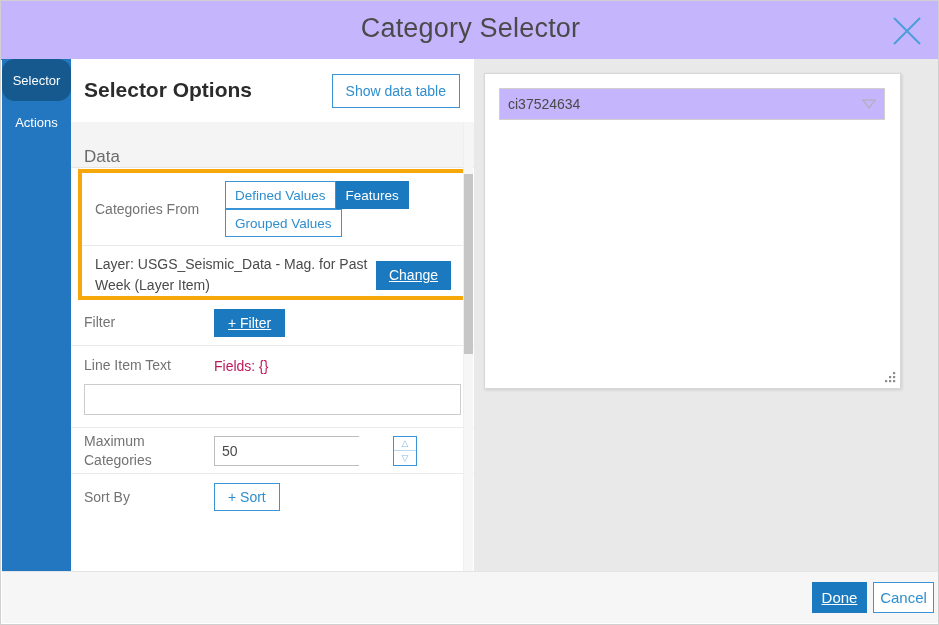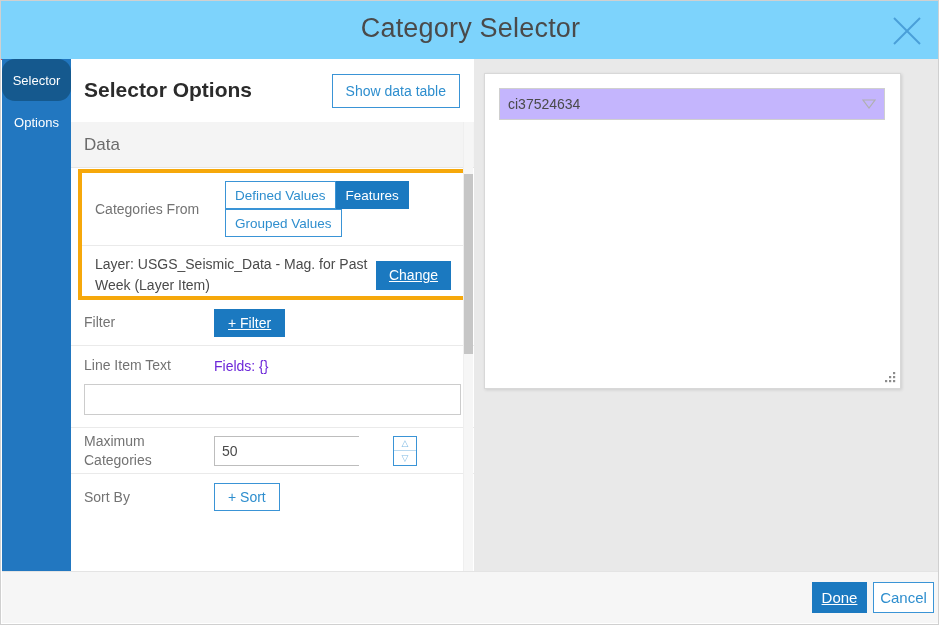--- a/index.html
+++ b/index.html
@@ -22,21 +22,21 @@
     box-sizing: border-box;
     border: 1px solid #d0d0d0;
     overflow: hidden;
   }
 
   
   .titlebar {
     position: absolute;
     left: 0; top: 0;
     width: 939px; height: 58px;
-    background: #7dd3fc;
+    background: #c4b5fd;
     border-bottom: 1px solid #ef4444;
   }
   .dialog-title {
     position: absolute;
     left: 0; top: 12px;
     width: 939px;
     text-align: center;
     font-size: 27px;
     font-weight: 400;
     color: #4a4a4a;
@@ -127,21 +127,21 @@
     position: absolute;
     left: 0; top: 63px;
     width: 403px; height: 452px;
     overflow: hidden;
   }
   .section-band {
     height: 46px;
     background: #f4f4f4;
     border-bottom: 1px solid #e6e6e6;
     display: flex;
-    align-items: center;
+    align-items: flex-end;
     padding-left: 13px;
     box-sizing: border-box;
     font-size: 17px;
     color: #6b6b6b;
   }
 
   
   .highlight-group {
     margin: 1px 6px 0 7px;
     border: 4px solid #f6a80b;
@@ -188,21 +188,21 @@
   }
   .change-btn {
     flex: 0 0 auto;
     height: 29px;
     padding: 0 12px;
   }
 
   .filter-btn { height: 28px; padding: 0 13px; }
 
   .fields-link {
-    color: #6d28d9;
+    color: #be185d;
     font-size: 14px;
     cursor: pointer;
   }
   .stacked-row {
     display: block;
     padding: 10px 13px 12px 13px;
     border-bottom: 1px solid #eaeaea;
     background: #ffffff;
     box-sizing: border-box;
   }
@@ -345,21 +345,21 @@
         <line x1="32" y1="6" x2="6" y2="32" stroke="#4a9fd8" stroke-width="2"></line>
       </svg>
     </div>
   </div>
 
   <div class="tab-rail">
     <div class="rail-tab active">
       <span>Selector</span>
     </div>
     <div class="rail-tab">
-      <span>Options</span>
+      <span>Actions</span>
     </div>
   </div>
 
   <div class="options-panel">
 
     <div class="panel-header">
       <div class="panel-title">Selector Options</div>
       <button class="btn-outline show-data-table">Show data table</button>
     </div>
 

